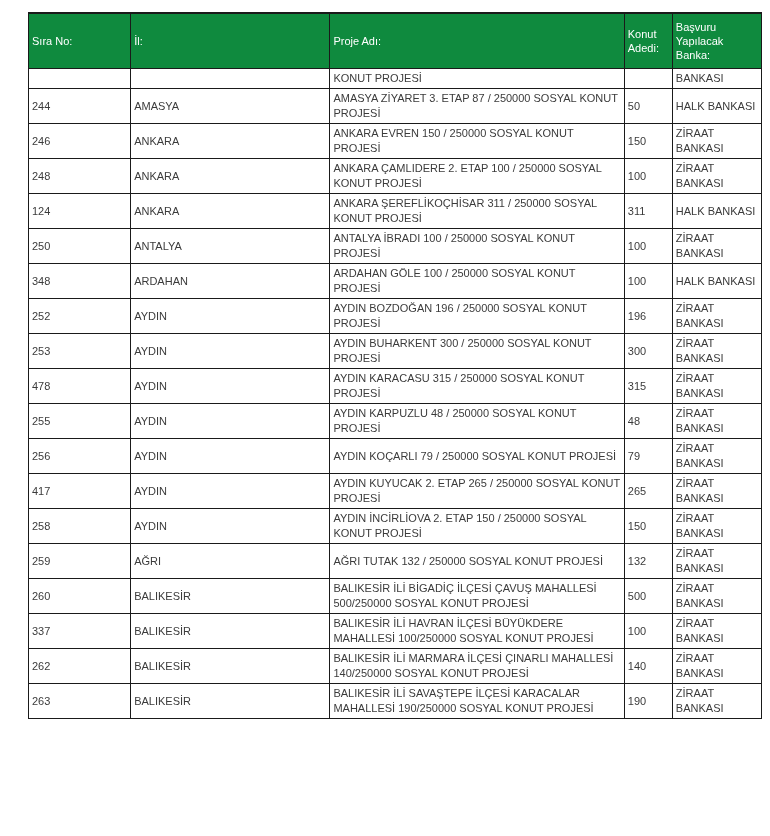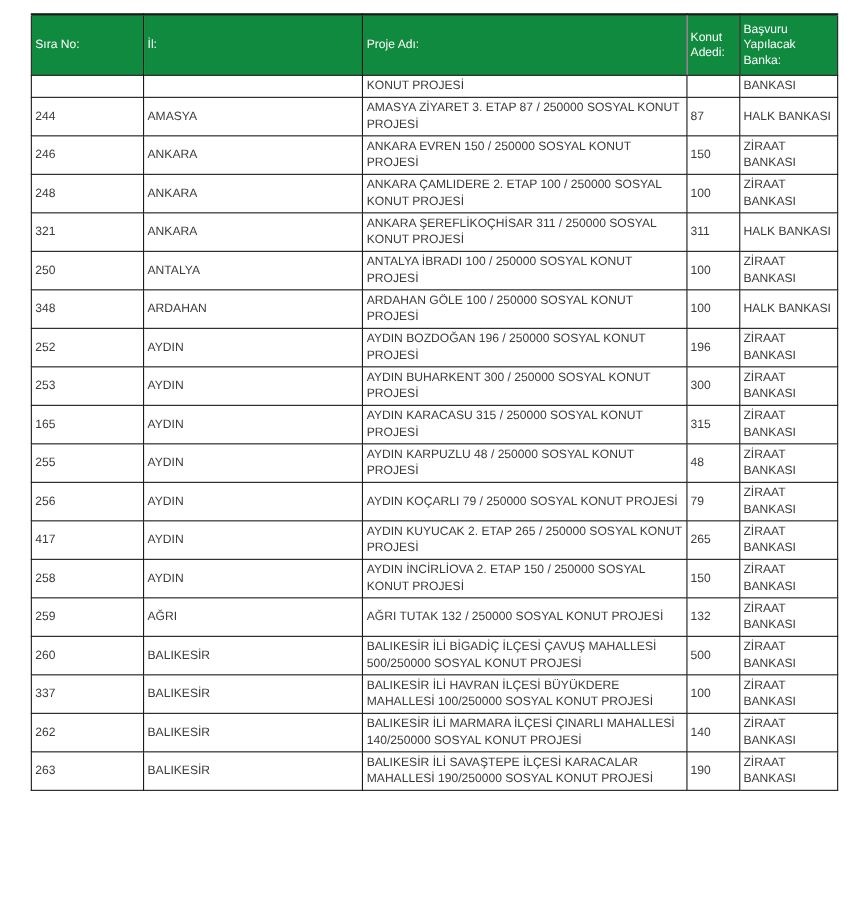--- a/index.html
+++ b/index.html
@@ -83,39 +83,39 @@
             <td></td>
             <td></td>
             <td>KONUT PROJESİ</td>
             <td></td>
             <td>BANKASI</td>
           </tr>
           <tr>
             <td>244</td>
             <td>AMASYA</td>
             <td>AMASYA ZİYARET 3. ETAP 87 / 250000 SOSYAL KONUT PROJESİ</td>
-            <td>87</td>
+            <td>50</td>
             <td>HALK BANKASI</td>
           </tr>
           <tr>
             <td>246</td>
             <td>ANKARA</td>
             <td>ANKARA EVREN 150 / 250000 SOSYAL KONUT PROJESİ</td>
             <td>150</td>
             <td>ZİRAAT BANKASI</td>
           </tr>
           <tr>
             <td>248</td>
             <td>ANKARA</td>
             <td>ANKARA ÇAMLIDERE 2. ETAP 100 / 250000 SOSYAL KONUT PROJESİ</td>
             <td>100</td>
             <td>ZİRAAT BANKASI</td>
           </tr>
           <tr>
-            <td>321</td>
+            <td>124</td>
             <td>ANKARA</td>
             <td>ANKARA ŞEREFLİKOÇHİSAR 311 / 250000 SOSYAL KONUT PROJESİ</td>
             <td>311</td>
             <td>HALK BANKASI</td>
           </tr>
           <tr>
             <td>250</td>
             <td>ANTALYA</td>
             <td>ANTALYA İBRADI 100 / 250000 SOSYAL KONUT PROJESİ</td>
             <td>100</td>
@@ -136,21 +136,21 @@
             <td>ZİRAAT BANKASI</td>
           </tr>
           <tr>
             <td>253</td>
             <td>AYDIN</td>
             <td>AYDIN BUHARKENT 300 / 250000 SOSYAL KONUT PROJESİ</td>
             <td>300</td>
             <td>ZİRAAT BANKASI</td>
           </tr>
           <tr>
-            <td>165</td>
+            <td>478</td>
             <td>AYDIN</td>
             <td>AYDIN KARACASU 315 / 250000 SOSYAL KONUT PROJESİ</td>
             <td>315</td>
             <td>ZİRAAT BANKASI</td>
           </tr>
           <tr>
             <td>255</td>
             <td>AYDIN</td>
             <td>AYDIN KARPUZLU 48 / 250000 SOSYAL KONUT PROJESİ</td>
             <td>48</td>

